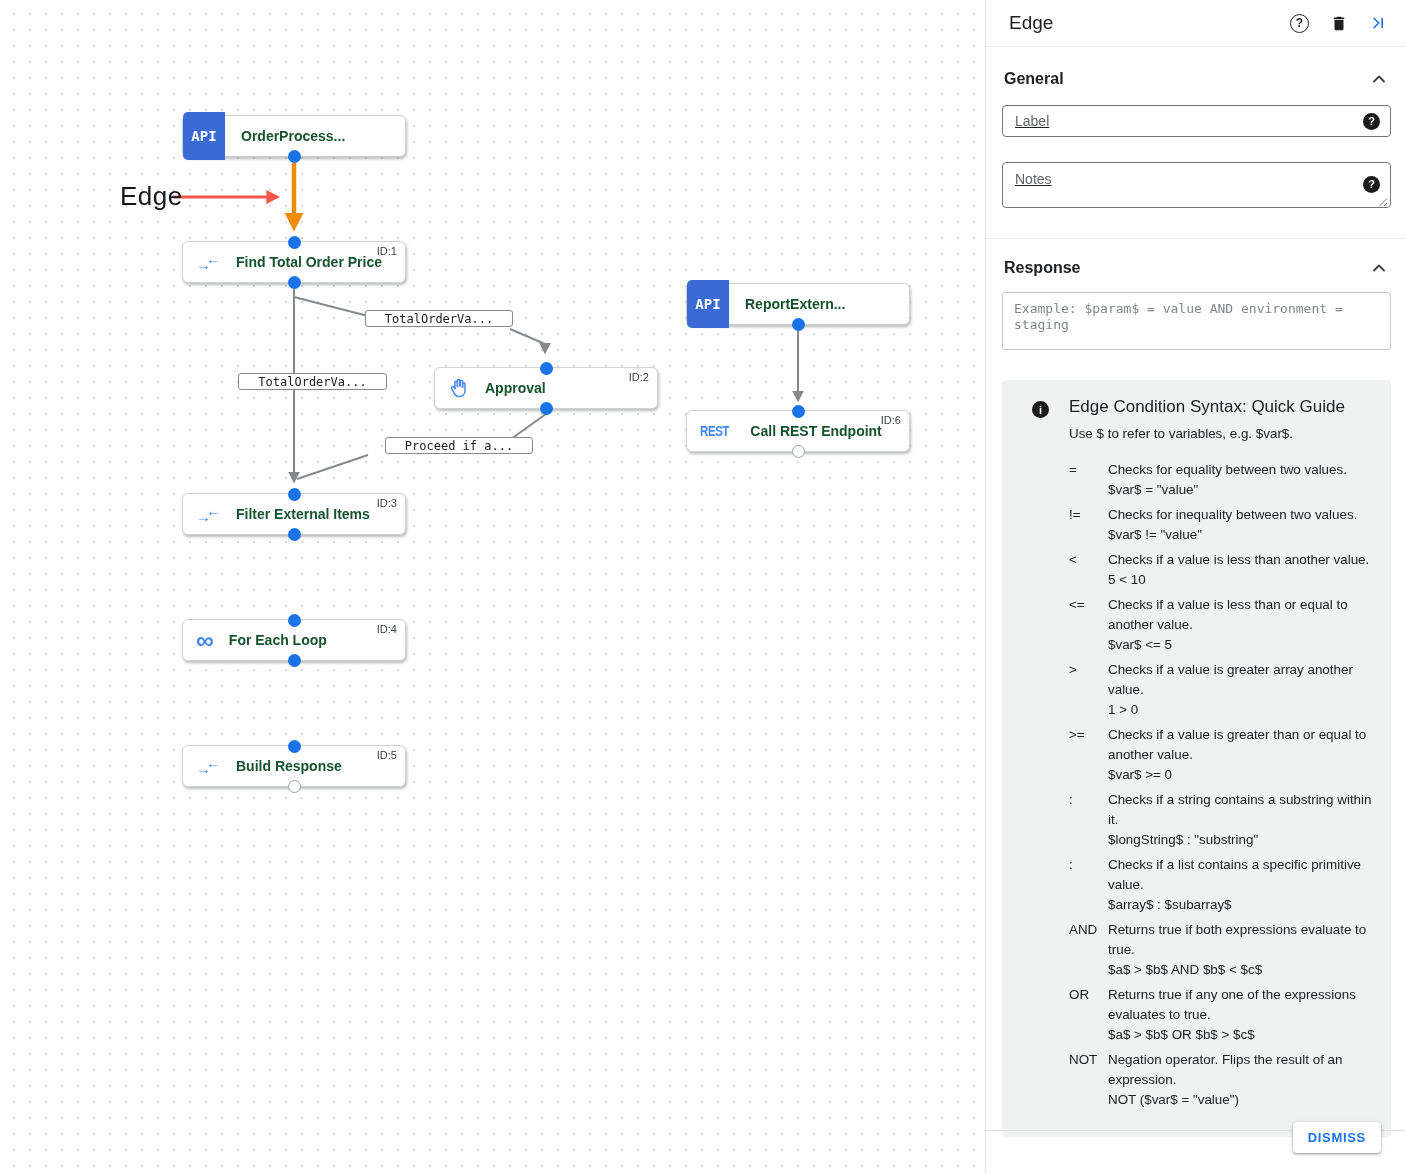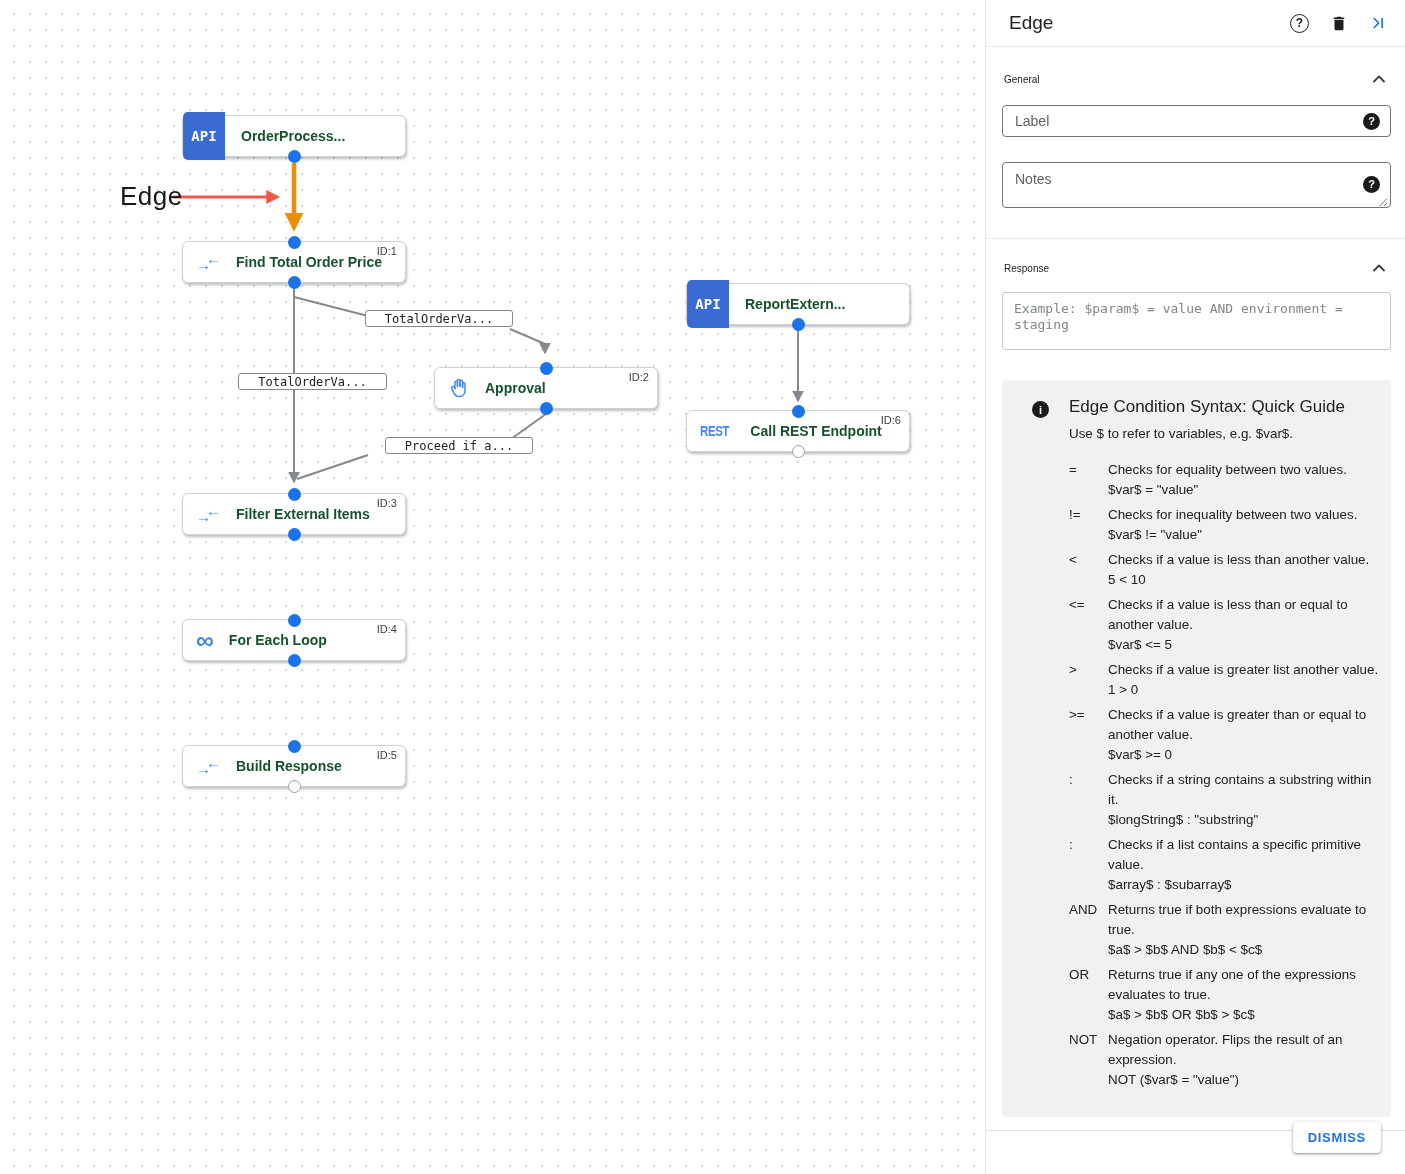--- a/index.html
+++ b/index.html
@@ -69,29 +69,29 @@
   .p-actions { display:flex; align-items:center; gap:21px; }
   .help-outline {
     width:19px; height:19px; border:1.7px solid #202124; border-radius:50%;
     font-size:12px; font-weight:bold; color:#202124;
     display:flex; align-items:center; justify-content:center; line-height:1;
   }
   .icon-btn { display:flex; align-items:center; cursor:pointer; }
 
   .p-body { padding:0 14px 0 16px; }
   .sec-head { display:flex; align-items:center; justify-content:space-between; padding:0 2px; }
-  .sec-title { font-size:10px; font-weight:normal; color:#202124; }
+  .sec-title { font-size:16px; font-weight:bold; color:#202124; }
   .sec-head.general { margin-top:22px; margin-bottom:16px; }
   .sec-head.condition { margin-top:19px; margin-bottom:14px; }
 
   .field { position:relative; }
   .field input, .field textarea {
     width:100%; border:1px solid #70757a; border-radius:4px; outline:none;
     font-family:"Liberation Sans", sans-serif; font-size:14px; color:#202124;
-    padding:0 36px 0 12px; resize:none; background:#fff;
+    padding:0 36px 0 12px; resize:none; background:#fff;text-decoration:underline;
   }
   .field input { height:32px; }
   .field textarea { height:46px; padding-top:8px; }
   .field input::placeholder, .field textarea::placeholder { color:#5f6368; }
   .helpdot {
     position:absolute; right:11px; width:17px; height:17px; border-radius:50%;
     background:#1b1b1b; color:#fff; font-size:11px; font-weight:bold;
     display:flex; align-items:center; justify-content:center; line-height:1;
   }
   .field.label-f { margin-bottom:25px; }
@@ -330,21 +330,21 @@
       <div class="grow">
         <div class="gop">&lt;=</div>
         <div class="gdesc">
             <div>Checks if a value is less than or equal to another value.</div>
             <div>$var$ &lt;= 5</div>
           </div>
       </div>
       <div class="grow">
         <div class="gop">&gt;</div>
         <div class="gdesc">
-            <div>Checks if a value is greater list another value.</div>
+            <div>Checks if a value is greater array another value.</div>
             <div>1 &gt; 0</div>
           </div>
       </div>
       <div class="grow">
         <div class="gop">&gt;=</div>
         <div class="gdesc">
             <div>Checks if a value is greater than or equal to another value.</div>
             <div>$var$ &gt;= 0</div>
           </div>
       </div>

